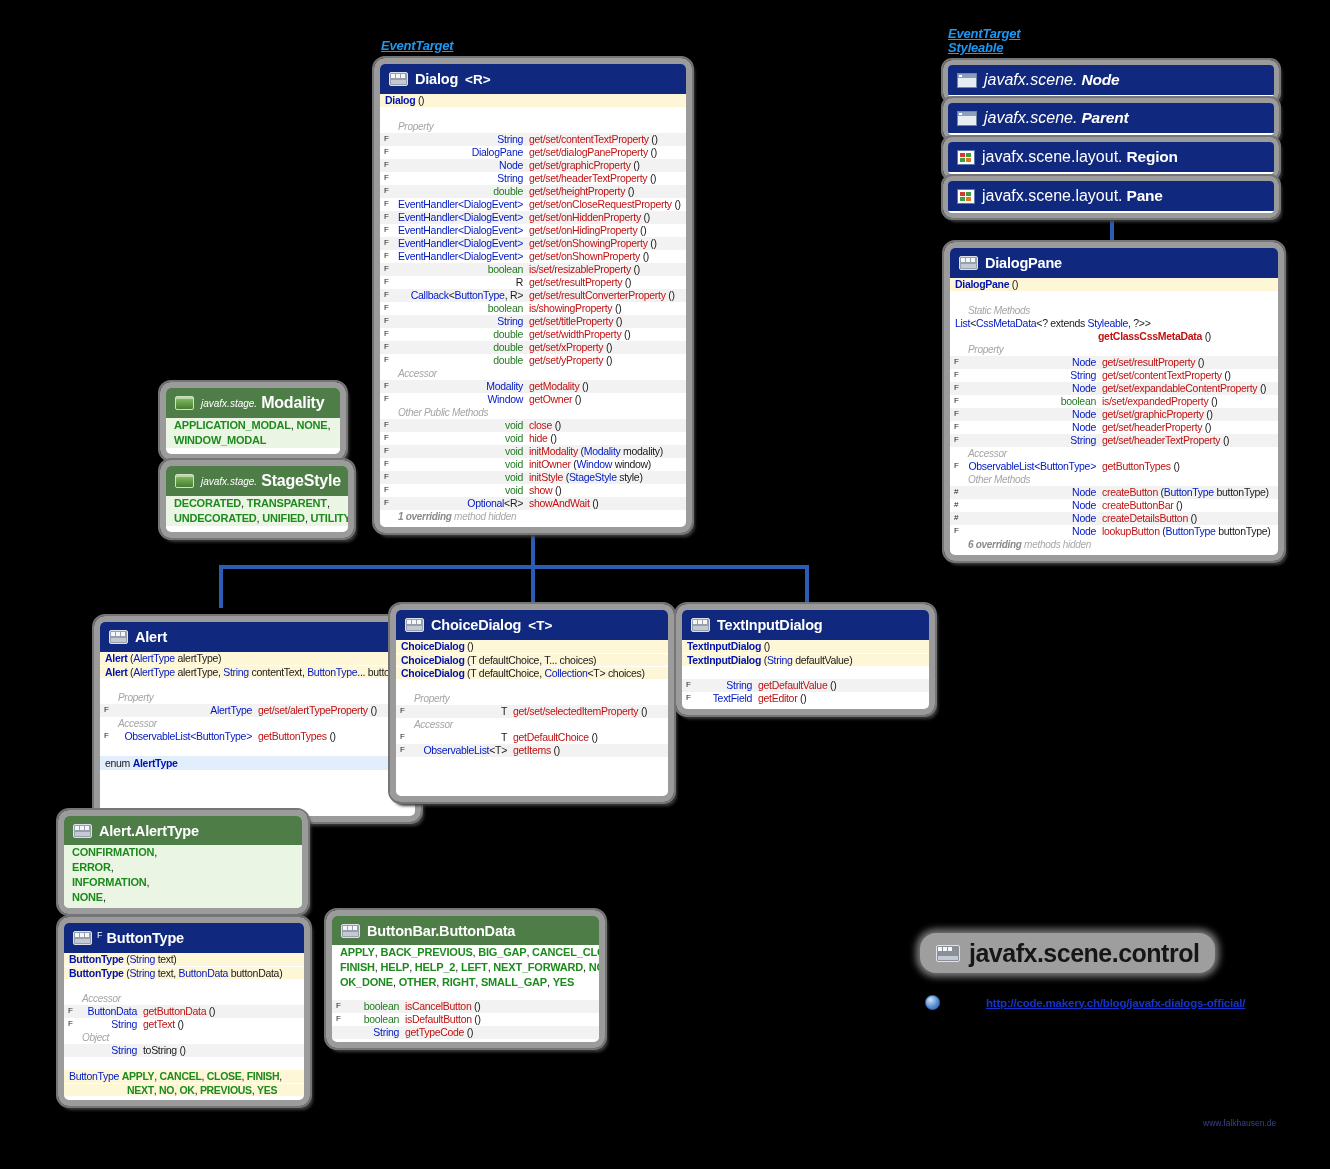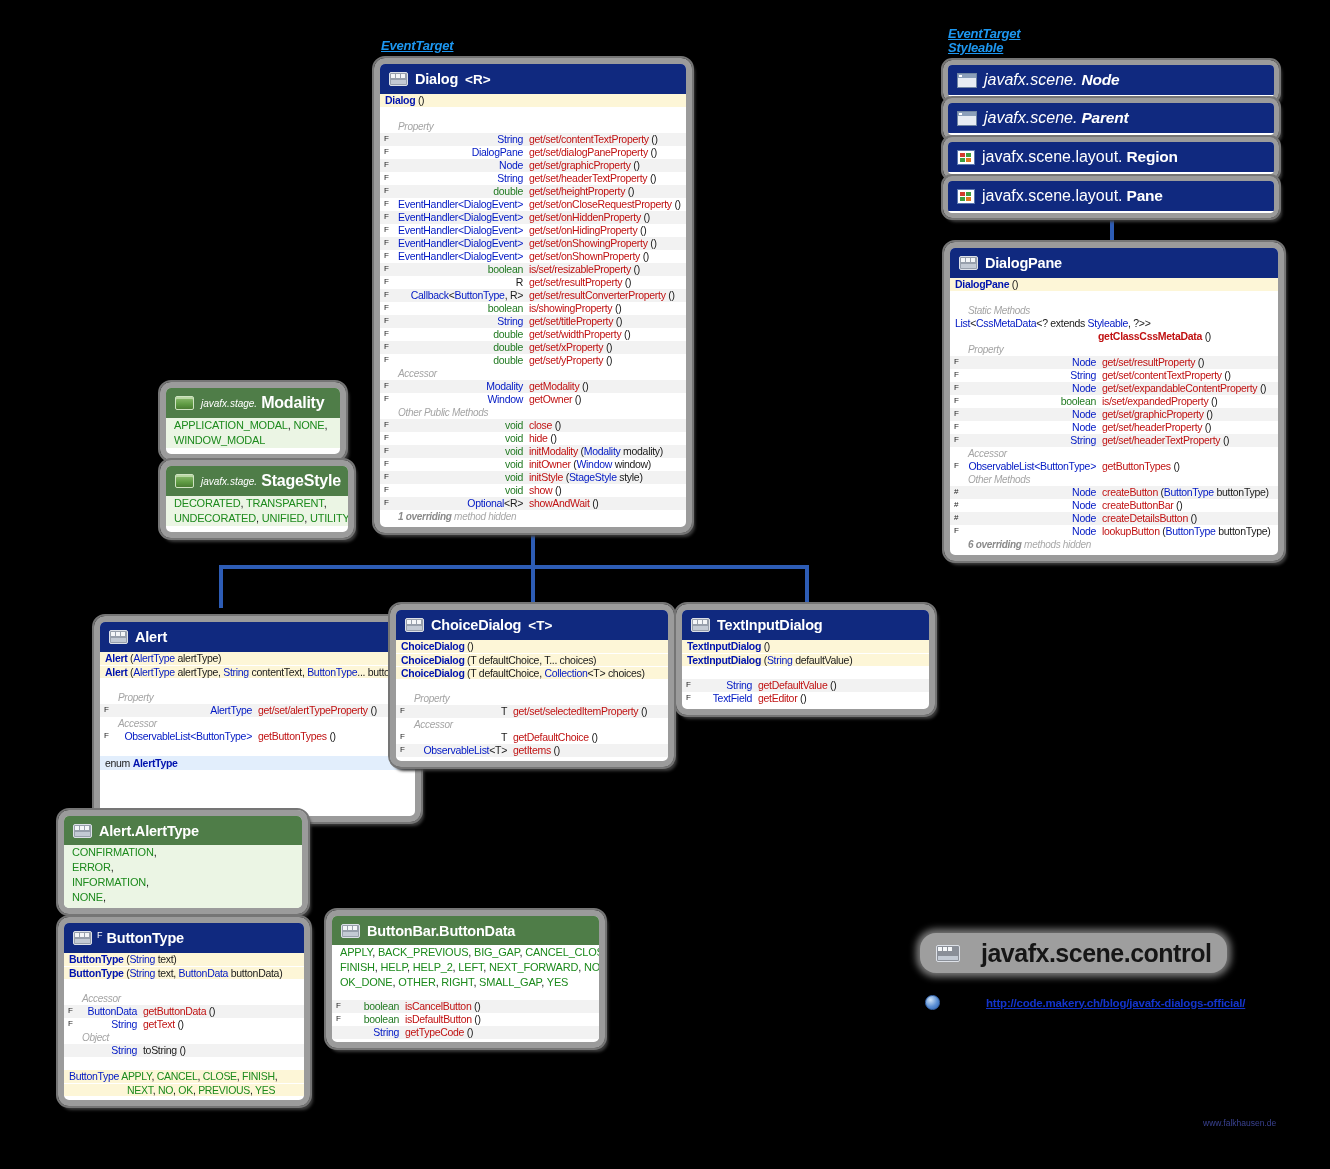--- a/index.html
+++ b/index.html
@@ -42,21 +42,21 @@
   .row.enumline{height:15px;line-height:15px;font-size:11px;padding-left:8px;letter-spacing:-0.2px;}
   .row.mem{display:flex;padding-left:4px;}
   .mk{flex:0 0 12px;font-size:8px;color:#222;line-height:11px;}
   .lt{flex:0 0 auto;text-align:right;}
   .rt{margin-left:6px;}
   
   .s-b{color:#0018c4;}
   .s-B{color:#0013ae;font-weight:700;}
   .s-k{color:#1a1a1a;}
   .s-g{color:#227a22;}
-  .s-G{color:#1d8a1d;font-weight:400;}
+  .s-G{color:#1d8a1d;font-weight:700;}
   .s-r{color:#c01212;}
   .s-R{color:#c01212;font-weight:700;}
   .s-f{color:#a8a8a8;font-style:italic;}
   .s-fb{color:#8a8a8a;font-style:italic;font-weight:700;text-align:center;}
   
   .ic{flex:0 0 auto;display:inline-block;}
   .ic-class{width:17px;height:12px;border-radius:2px;background:#98a0ac;border:1px solid #dde1e8;position:relative;}
   .ic-class::before{content:"";position:absolute;left:1px;top:1px;width:4px;height:4px;background:#f4f6f8;
                     box-shadow:5px 0 0 #f4f6f8,10px 0 0 #f4f6f8;}
   .ic-class::after{content:"";position:absolute;left:1px;bottom:1px;right:1px;height:4px;background:#c3cad4;}
@@ -64,21 +64,21 @@
            border:1px solid #cfe3c2;box-shadow:inset 0 2px 0 #b9d8a4;}
   .ic-window{width:18px;height:13px;border:1px solid #7186a3;background:#e7ecf3;position:relative;}
   .ic-window::before{content:"";position:absolute;left:0;top:0;right:0;height:4px;background:#8b9fba;}
   .ic-window::after{content:"";position:absolute;left:1px;top:1px;width:3px;height:2px;background:#fff;}
   .ic-grid{width:16px;height:13px;border:1px solid #5a77b0;background:#fff;position:relative;}
   .ic-grid::before{content:"";position:absolute;left:2px;top:2px;width:5px;height:4px;background:#d23b2f;
                    box-shadow:6px 0 0 #3f9e3f,0 5px 0 #3f9e3f,6px 5px 0 #e07820;}
   .ic-globe{width:13px;height:13px;border-radius:50%;border:1px solid #3a6ab0;
             background:radial-gradient(circle at 35% 30%,#cfe3f7,#5b8fd4 55%,#2a5fae);}
   
-  .pkg{position:absolute;left:920px;top:933px;height:40px;display:inline-flex;align-items:center;gap:21px;
+  .pkg{position:absolute;left:920px;top:933px;height:40px;display:inline-flex;align-items:center;gap:9px;
        padding:0 16px;background:#9e9e9e;border-radius:16px;box-shadow:0 0 7px 4px #7a7a7a;z-index:2;}
   .pkg .ptxt{font-size:25px;font-weight:700;color:#161616;letter-spacing:-0.5px;}
   .pkg .ic-class{width:22px;height:15px;background:#8a8f98;}
   .link{position:absolute;left:925px;top:995px;display:inline-flex;align-items:center;gap:7px;z-index:2;cursor:pointer;}
   .link .ltxt{color:#1334cc;font-weight:700;font-size:11.5px;text-decoration:underline;letter-spacing:-0.2px;margin-left:39px;}
   .watermark{position:absolute;left:1203px;top:1118px;color:#39418f;font-size:8.5px;z-index:2;}
 </style>
 </head>
 <body>
 
@@ -399,21 +399,21 @@
         <div class="row sect">Accessor</div>
         <div class="row mem">
           <span class="mk">F</span>
           <span class="lt" style="width: 136px;"><span class="s-b">ObservableList&lt;ButtonType&gt;</span></span>
           <span class="rt"><span class="s-r">getButtonTypes </span><span class="s-k">()</span></span>
         </div>
         <div class="row blank"></div>
         <div class="row spec"><span class="s-k">enum </span><span class="s-B">AlertType</span></div>
       </div>
     </div>
-    <div class="frame" style="left: 390px; top: 604px; width: 284px; height: 163px;">
+    <div class="frame" style="left: 390px; top: 604px; width: 284px; height: 198px;">
       <div class="hdr">
         <span class="ic ic-class"></span>
         <span class="nm">ChoiceDialog</span>
         <span class="gen"> &lt;T&gt;</span>
       </div>
       <div class="rows">
         <div class="row ctor"><span class="s-B">ChoiceDialog </span><span class="s-k">()</span></div>
         <div class="row ctor"><span class="s-B">ChoiceDialog </span><span class="s-k">(T defaultChoice, T... choices)</span></div>
         <div class="row ctor"><span class="s-B">ChoiceDialog </span><span class="s-k">(T defaultChoice, </span><span class="s-b">Collection</span><span class="s-k">&lt;T&gt; choices)</span></div>
         <div class="row blank"></div>

